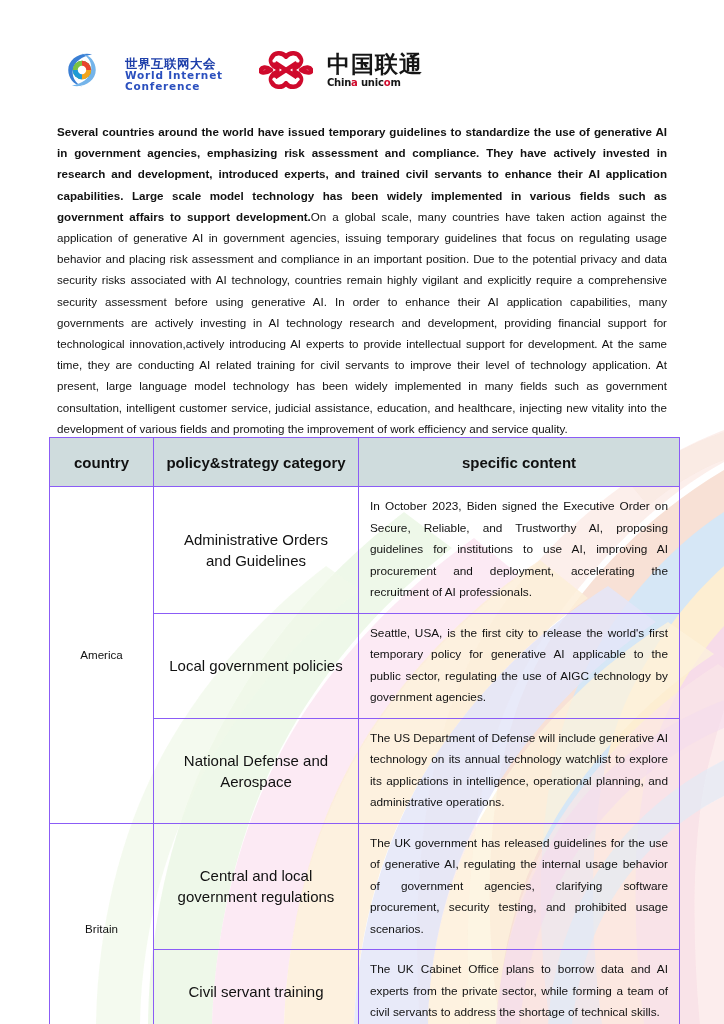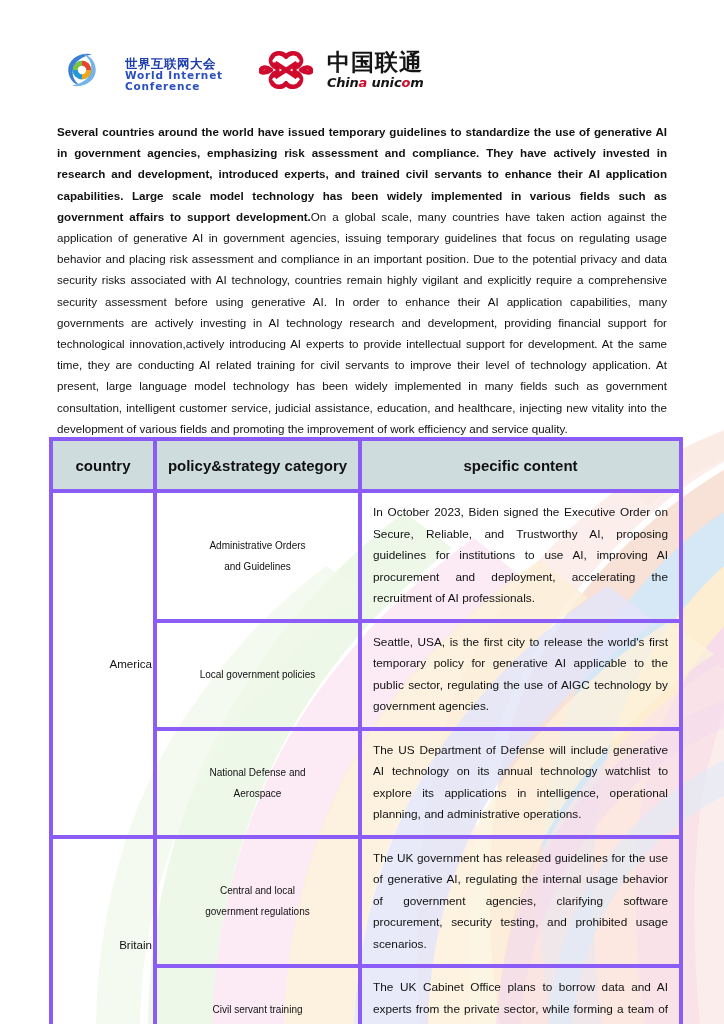--- a/index.html
+++ b/index.html
@@ -81,27 +81,26 @@
   .unicom-cn {
     font-family: "DejaVu Sans", sans-serif;
     font-size: 23px;
     font-weight: bold;
     color: #151515;
     letter-spacing: 1px;
     display: block;
   }
   .unicom-en {
     font-family: "DejaVu Sans", sans-serif;
-    font-size: 13px;
+    font-size: 10px;
     font-weight: bold;
     color: #151515;
     letter-spacing: -0.2px;
     display: block;
     margin-top: 2px;
-    font-style: italic;
   }
   .unicom-en .red { color: #cf0a2c; }
 
   
   .para {
     position: absolute;
     left: 57px;
     top: 121px;
     width: 610px;
     font-size: 11.6px;
@@ -133,46 +132,46 @@
     width: 630px;
   }
   table.policy {
     width: 630px;
     border-collapse: collapse;
     table-layout: fixed;
     background: transparent;
   }
   table.policy th,
   table.policy td {
-    border: 4px solid #8b5cf6;
+    border: 1px solid #8b5cf6;
     vertical-align: middle;
     background: transparent;
   }
   table.policy thead th {
     background: #cfdcdd;
     font-size: 15px;
     font-weight: bold;
     color: #111;
     text-align: center;
     height: 40px;
     padding: 4px 6px;
   }
   col.c-country { width: 104px; }
   col.c-cat     { width: 205px; }
   col.c-content { width: 321px; }
 
   td.country-cell {
-    text-align: right;
+    text-align: center;
     font-size: 11.6px;
     color: #111;
     margin-top: 28px;
   }
   td.cat-cell {
     text-align: center;
-    font-size: 10px;
+    font-size: 15px;
     color: #111;
     line-height: 21px;
     padding: 8px 12px;
   }
   td.content-cell {
     text-align: justify;
     text-align-last: left;
     font-size: 11.8px;
     color: #111;
     line-height: 21.5px;

